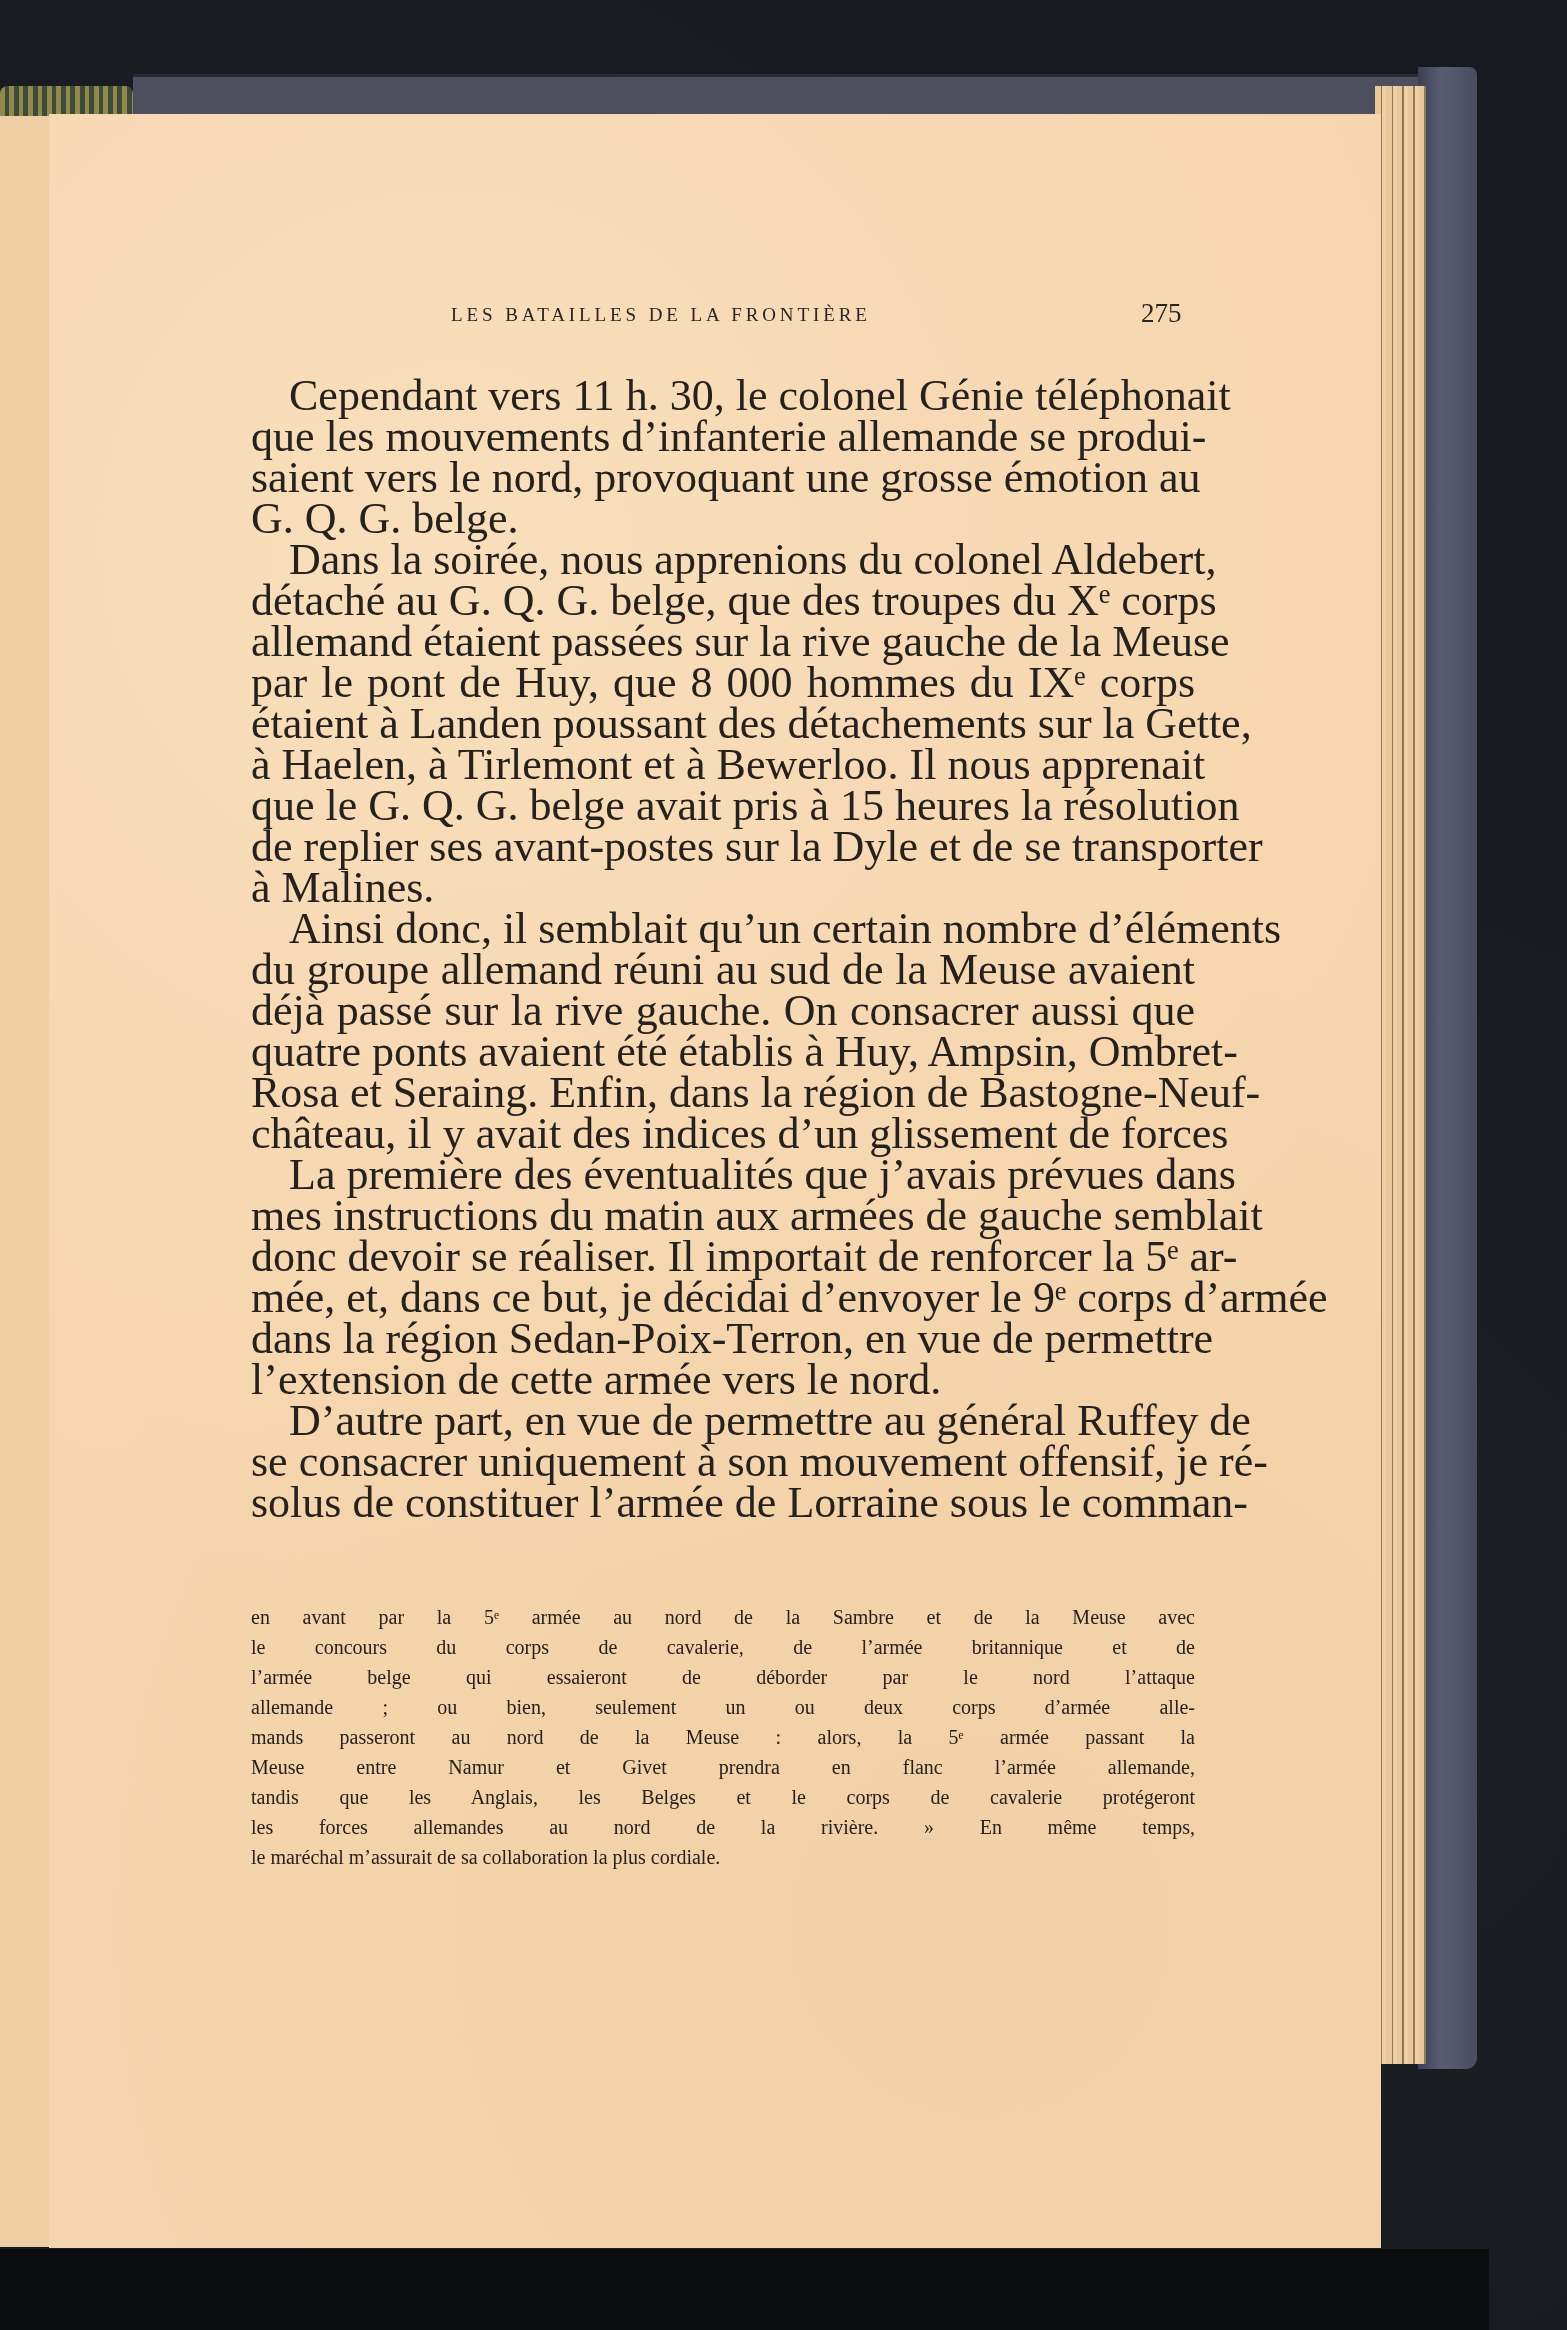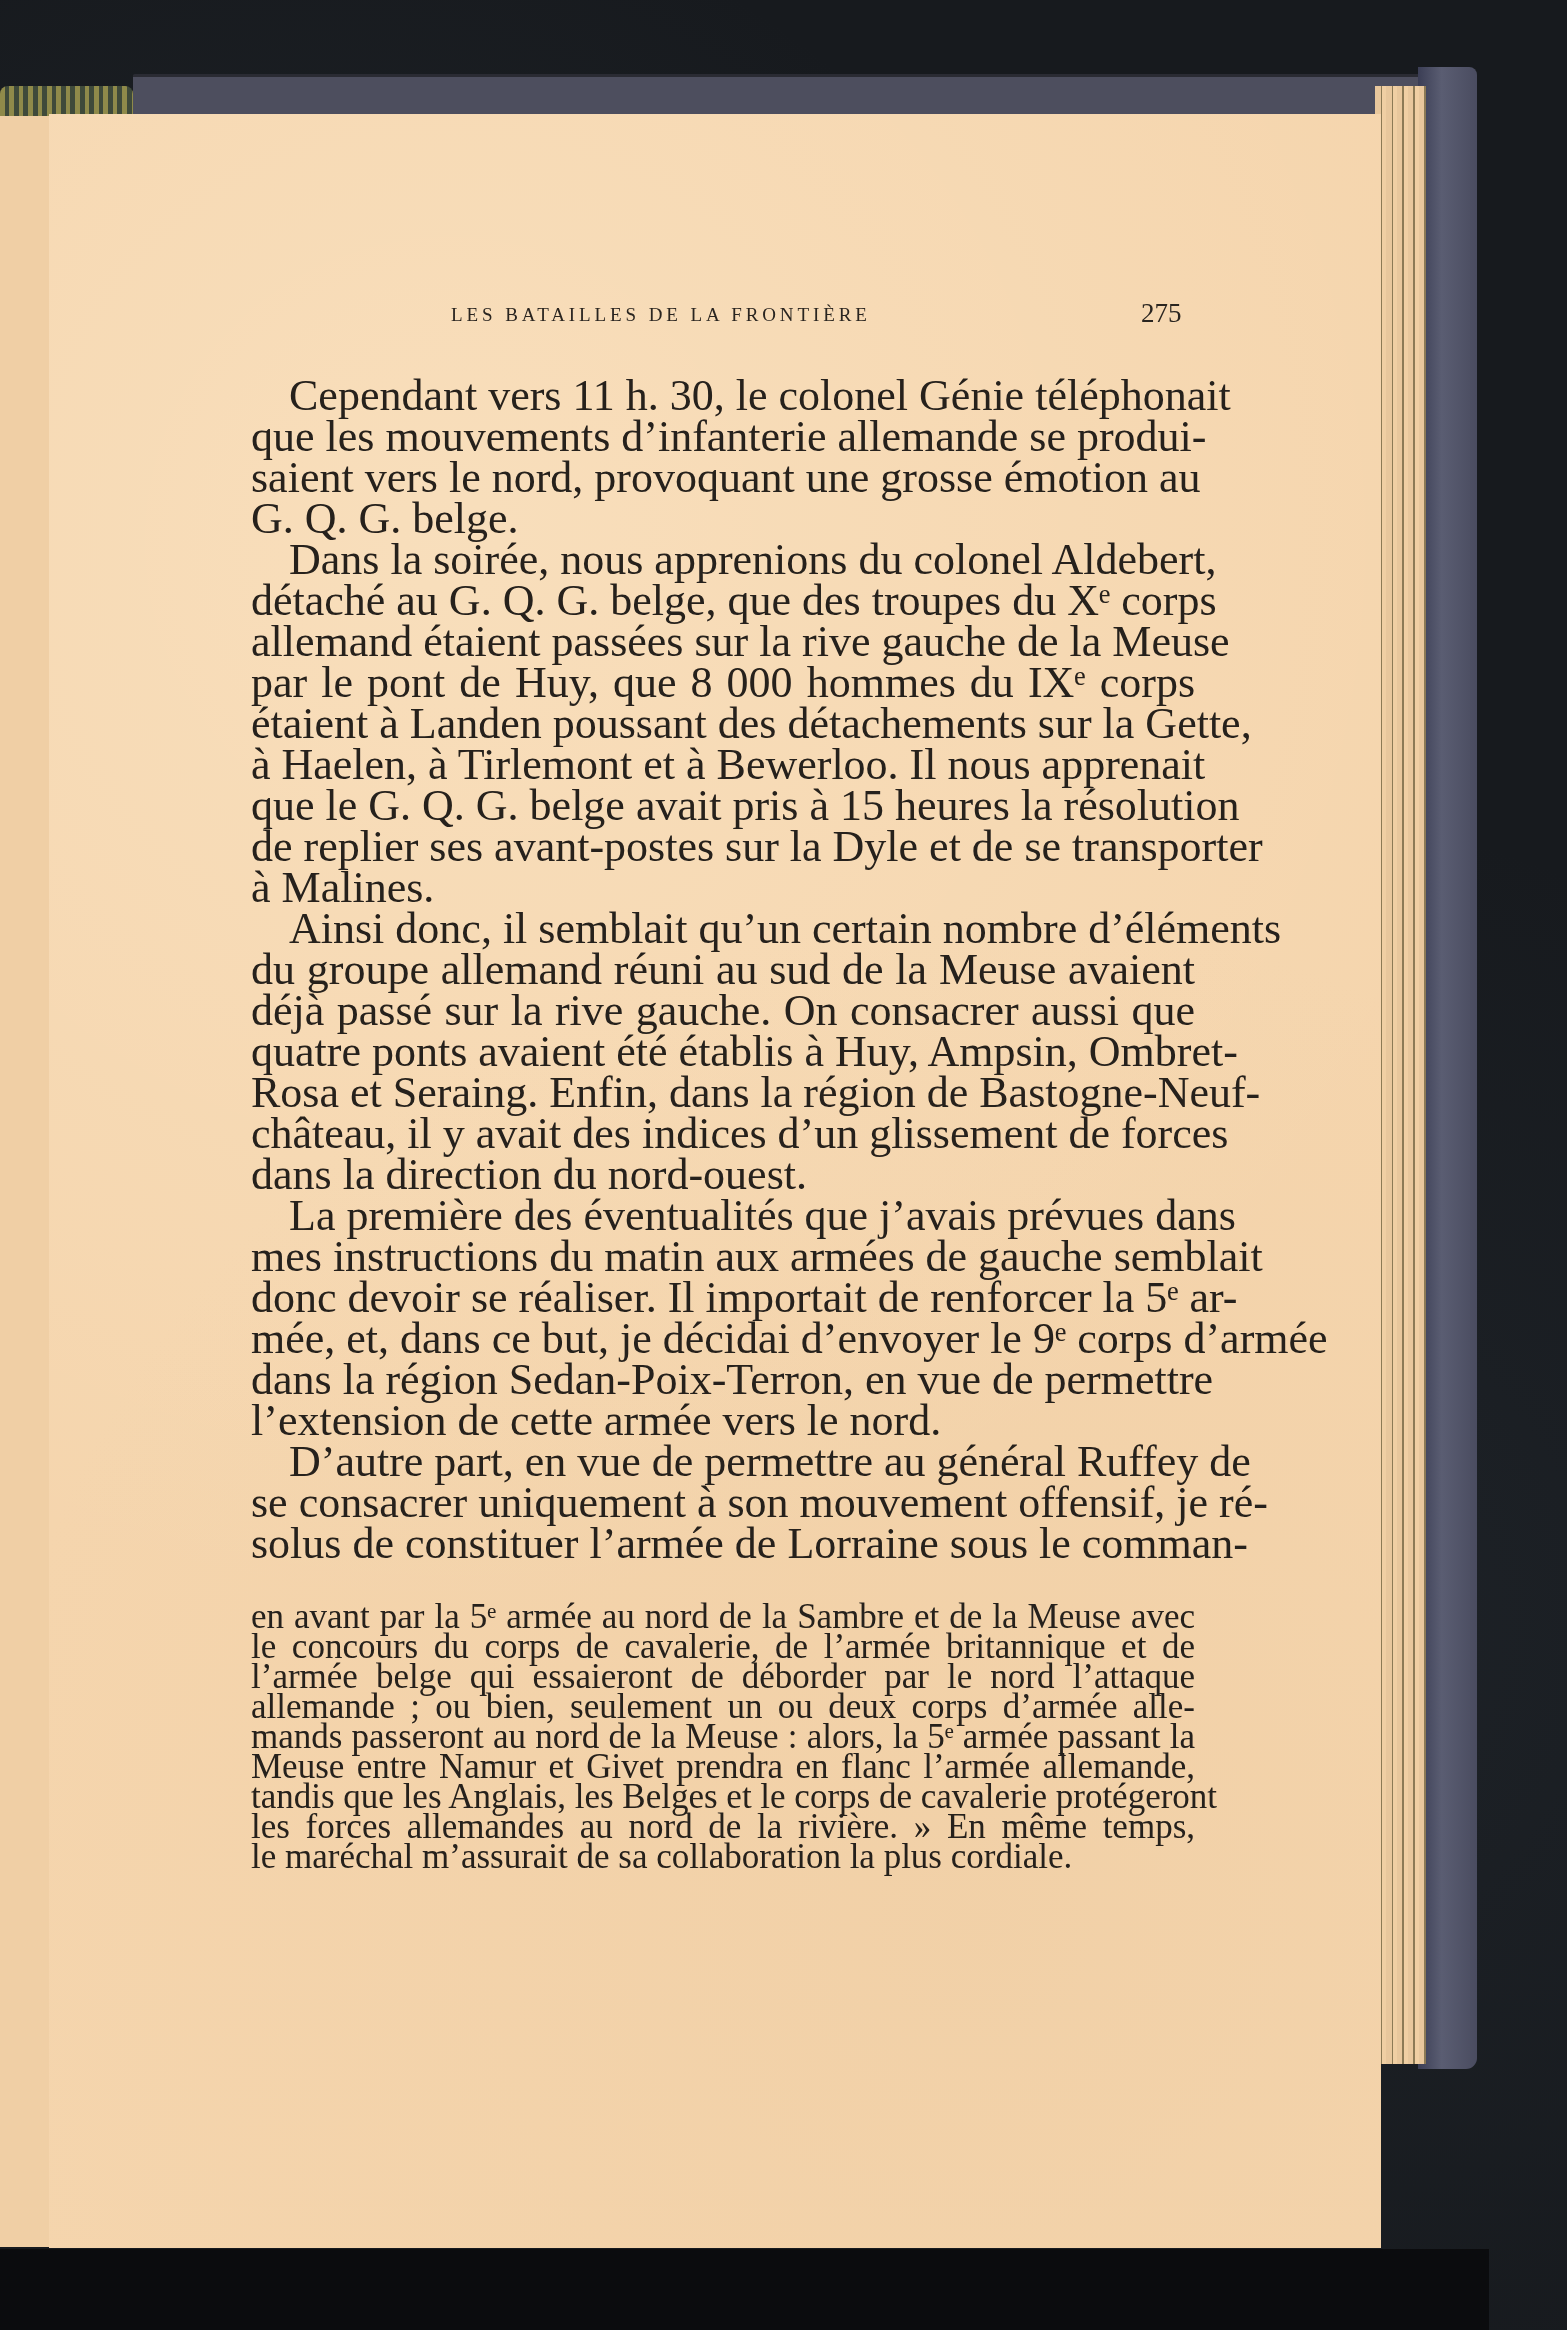--- a/index.html
+++ b/index.html
@@ -62,21 +62,21 @@
   }
   .body-text .line {
     display:block; height:41px; white-space:nowrap;
     text-align:justify; text-align-last:justify;
   }
   .body-text .line.last { text-align-last:left; }
   .body-text .line.indent { padding-left:38px; }
   .footnote {
     position:absolute; left:251px; top:1602px; width:944px;
     font-family:"Liberation Serif",serif;
-    font-size:35px; line-height:30px; color:#26211c;
+    font-size:20px; line-height:30px; color:#26211c;
   }
   .footnote .line {
     display:block; height:30px; white-space:nowrap;
     text-align:justify; text-align-last:justify;
   }
   .footnote .line.last { text-align-last:left; }
   .bottom-shadow {
     position:absolute; left:0; top:2249px; width:1489px; height:81px; background:#0b0c0e;
   }
 </style>
@@ -108,21 +108,20 @@
     <span class="line">à Haelen, à Tirlemont et à Bewerloo. Il nous apprenait</span>
     <span class="line">que le G. Q. G. belge avait pris à 15 heures la résolution</span>
     <span class="line">de replier ses avant-postes sur la Dyle et de se transporter</span>
     <span class="line last">à Malines.</span>
     <span class="line indent">Ainsi donc, il semblait qu’un certain nombre d’éléments</span>
     <span class="line">du groupe allemand réuni au sud de la Meuse avaient</span>
     <span class="line">déjà passé sur la rive gauche. On consacrer aussi que</span>
     <span class="line">quatre ponts avaient été établis à Huy, Ampsin, Ombret-</span>
     <span class="line">Rosa et Seraing. Enfin, dans la région de Bastogne-Neuf-</span>
     <span class="line">château, il y avait des indices d’un glissement de forces</span>
-    <span class="line last">dans la direction du nord-ouest.</span>
     <span class="line indent">La première des éventualités que j’avais prévues dans</span>
     <span class="line">mes instructions du matin aux armées de gauche semblait</span>
     <span class="line">donc devoir se réaliser. Il importait de renforcer la 5ᵉ ar-</span>
     <span class="line">mée, et, dans ce but, je décidai d’envoyer le 9ᵉ corps d’armée</span>
     <span class="line">dans la région Sedan-Poix-Terron, en vue de permettre</span>
     <span class="line last">l’extension de cette armée vers le nord.</span>
     <span class="line indent">D’autre part, en vue de permettre au général Ruffey de</span>
     <span class="line">se consacrer uniquement à son mouvement offensif, je ré-</span>
     <span class="line">solus de constituer l’armée de Lorraine sous le comman-</span>
   </div>

